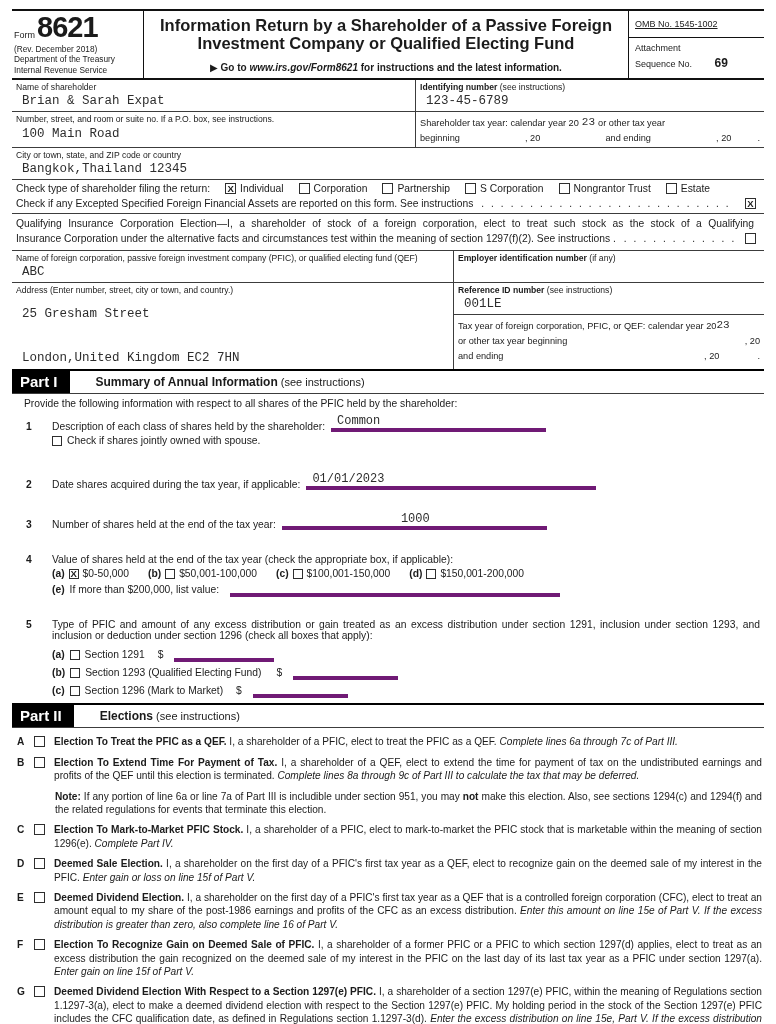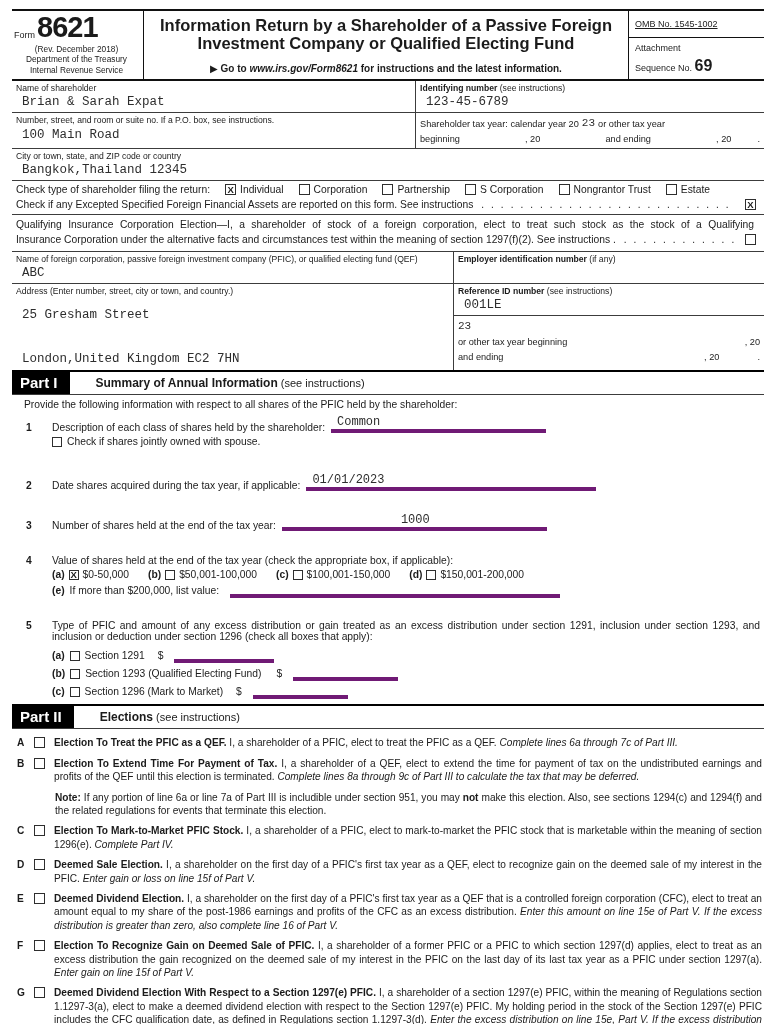--- a/index.html
+++ b/index.html
@@ -5,29 +5,29 @@
   * { box-sizing: border-box; }
   body { margin: 0; background: #d8d8d8; font-family: "Liberation Sans", "DejaVu Sans", sans-serif; color: #1b1b1b; }
   .page { width: 776px; height: 1024px; margin: 0 auto; background: #fff; padding: 9px 12px 0; overflow: hidden; }
 
   
   .head { display: flex; border-top: 2px solid #111; border-bottom: 2px solid #111; }
   .head-left { width: 132px; border-right: 1.5px solid #111; padding: 4px 4px 2px 2px; }
   .form-id { display: flex; align-items: flex-end; line-height: 0.85; margin-bottom: 4px; }
   .form-word { font-size: 9px; margin-right: 2px; }
   .form-num { font-size: 29px; font-weight: bold; letter-spacing: -1px; }
-  .rev, .dept { font-size: 8.3px; line-height: 1.3; text-align: center; }
+  .rev, .dept { font-size: 8.3px; line-height: 1.3; }
   .head-center { flex: 1; padding: 5px 8px 3px; display: flex; flex-direction: column; justify-content: space-between; }
   .form-title { font-size: 16.5px; font-weight: bold; text-align: center; line-height: 1.12; }
   .goto { font-size: 10px; font-weight: bold; text-align: center; margin-top: 4px; padding-bottom: 2px; }
   .goto-url { font-style: italic; }
   .head-right { width: 136px; border-left: 1.5px solid #111; display: flex; flex-direction: column; }
   .omb { font-size: 9px; padding: 8px 4px 8px 6px; border-bottom: 1.5px solid #111; text-decoration: underline; }
   .attach { font-size: 9px; padding: 4px 4px 2px 6px; line-height: 1.4; }
-  .seq { font-size: 16px; font-weight: bold; }
+  .seq { font-size: 12px; font-weight: bold; margin-left: 20px; }
 
   
   .frow { display: flex; border-bottom: 1px solid #3c3c3c; }
   .fcell { padding: 2px 4px 1px; }
   .fcell.grow { flex: 1; }
   .rcol-349 { width: 349px; border-left: 1px solid #3c3c3c; }
   .rcol-311 { width: 311px; border-left: 1px solid #3c3c3c; }
   .lbl { font-size: 8.6px; line-height: 1.2; }
   .lbl b { font-weight: bold; }
   .entry { font-family: "Liberation Mono", "DejaVu Sans Mono", monospace; font-size: 12.5px; color: #2d2d2d; padding: 2px 0 2px 6px; white-space: pre; }
@@ -215,20 +215,21 @@
       <div class="entry addr-v1">25 Gresham Street</div>
       <div class="entry addr-v2">London,United Kingdom EC2 7HN</div>
     </div>
     <div class="rcol-311">
       <div class="refbox">
         <div class="lbl"><b>Reference ID number</b><span> (see instructions)</span></div>
         <div class="entry">001LE</div>
       </div>
       <div class="tybox">
         <div class="tyline">
+          <span>Tax year of foreign corporation, PFIC, or QEF:  calendar year 20 </span>
           <span class="entry-inline">23</span>
         </div>
         <div class="tyline">
           <span>or other tax year beginning</span>
             <span class="sp"></span>
           <span>, 20</span>
         </div>
         <div class="tyline">
           <span>and ending</span>
             <span class="sp"></span>

